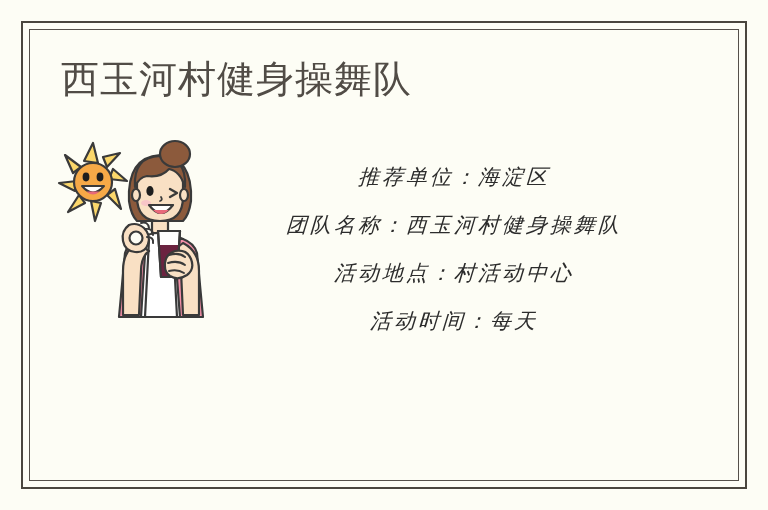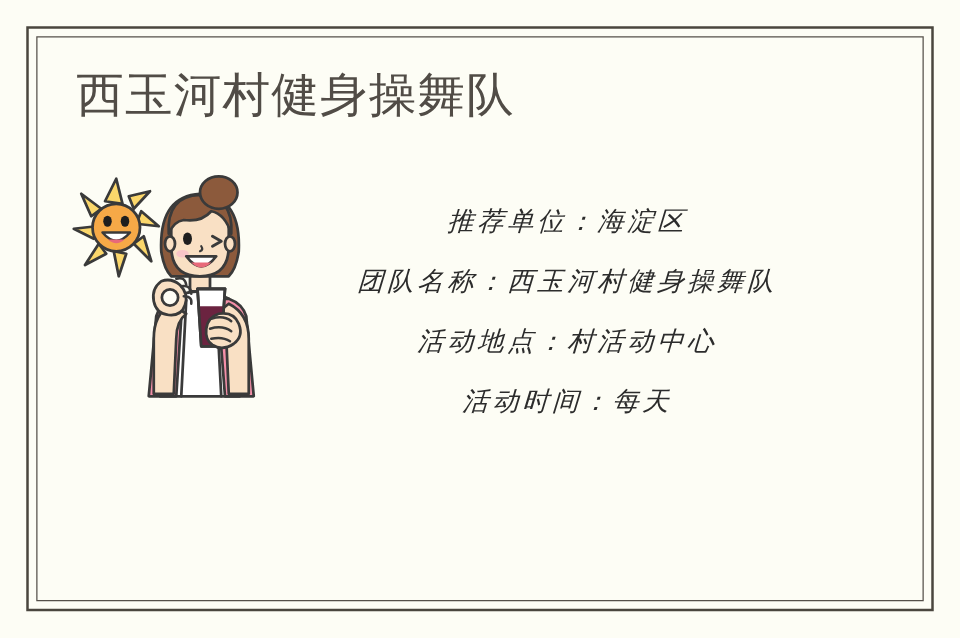--- a/index.html
+++ b/index.html
@@ -42,21 +42,21 @@
     position: absolute;
     left: 38px;
     top: 35px;
     margin: 0;
     font-size: 38px;
     font-weight: 400;
     line-height: 1.15;
     letter-spacing: 1px;
     color: #514c46;
     white-space: nowrap;
-    font-family: Liberation Mono, monospace;
+    font-family: Liberation Sans, sans-serif;
   }
 
   
   .content-row {
     position: absolute;
     left: 0;
     top: 108px;
     width: 100%;
     height: 230px;
   }

